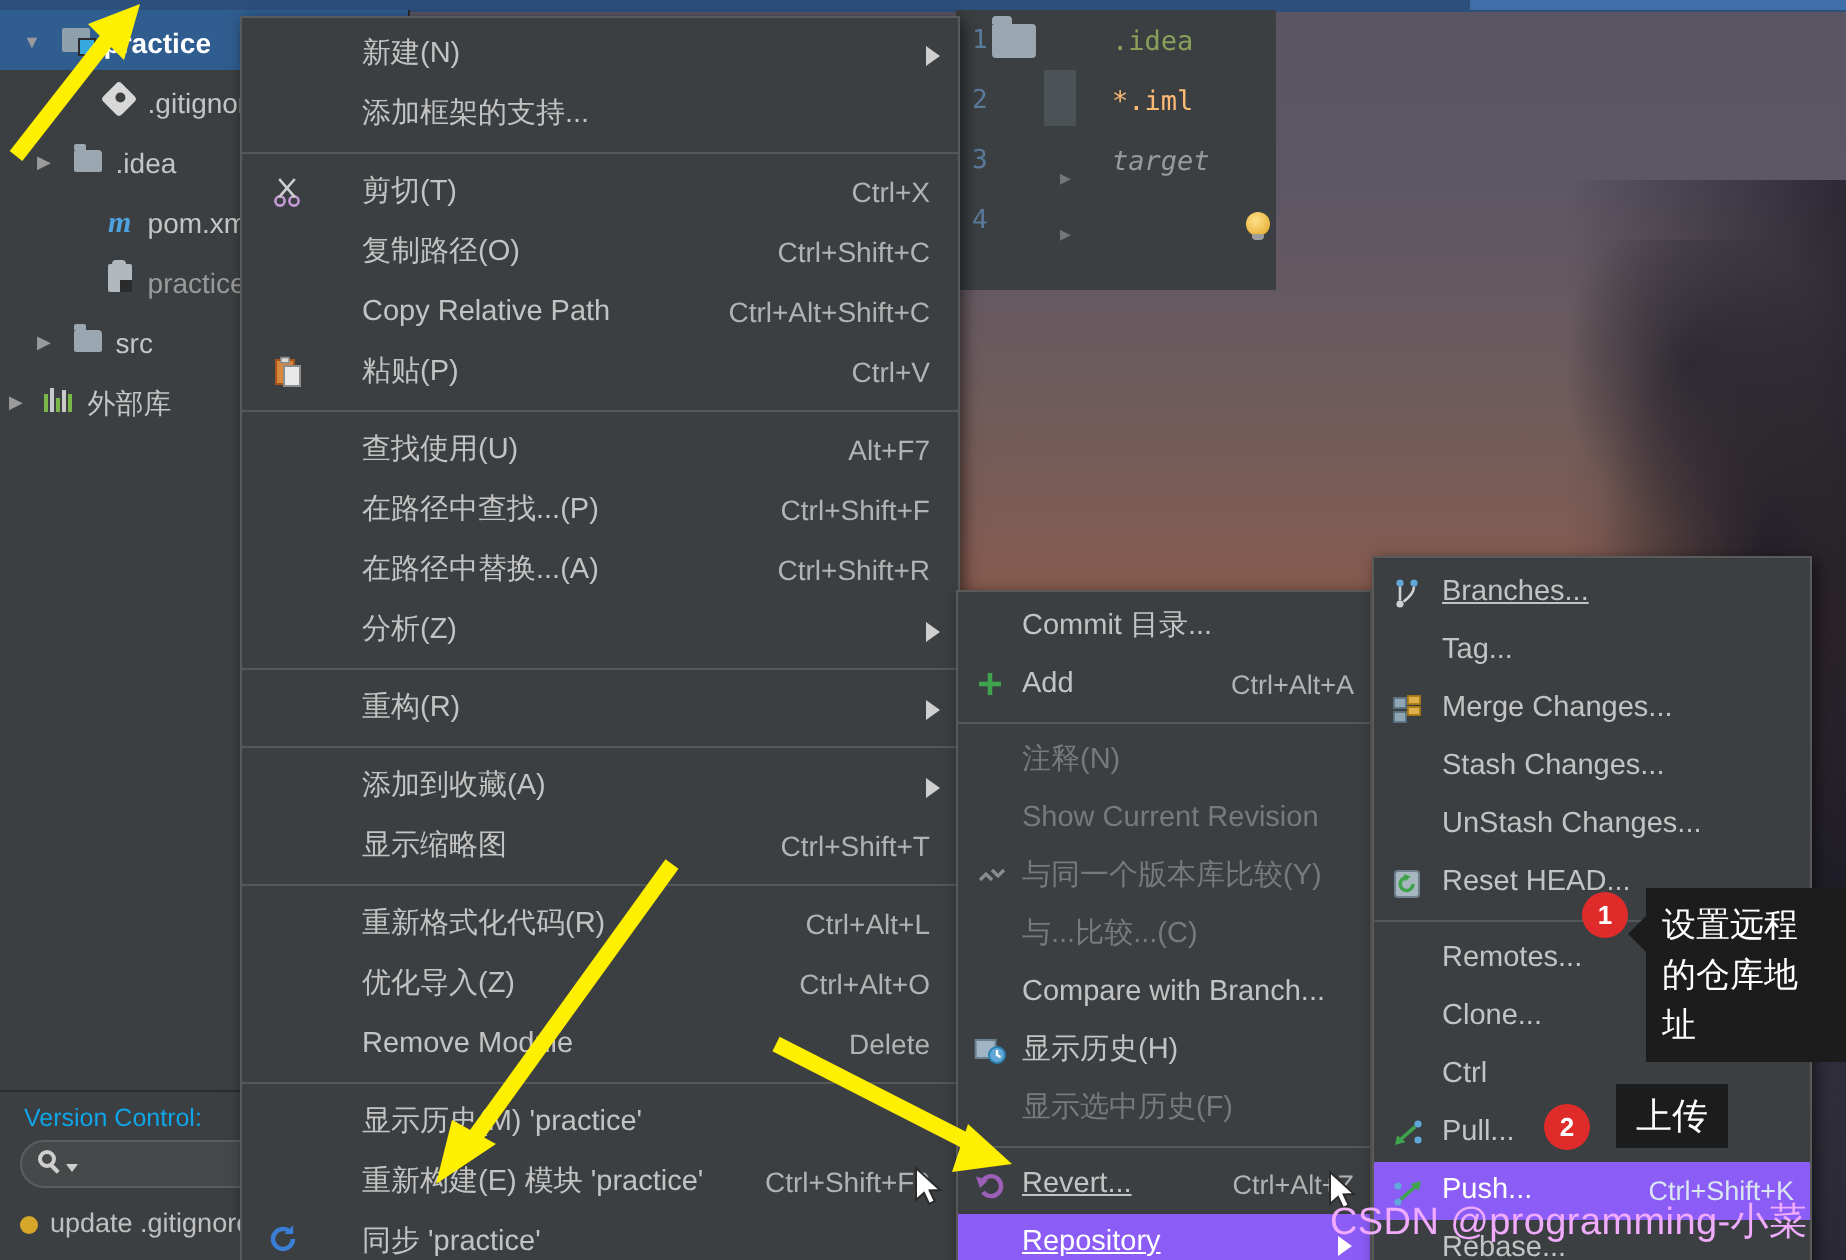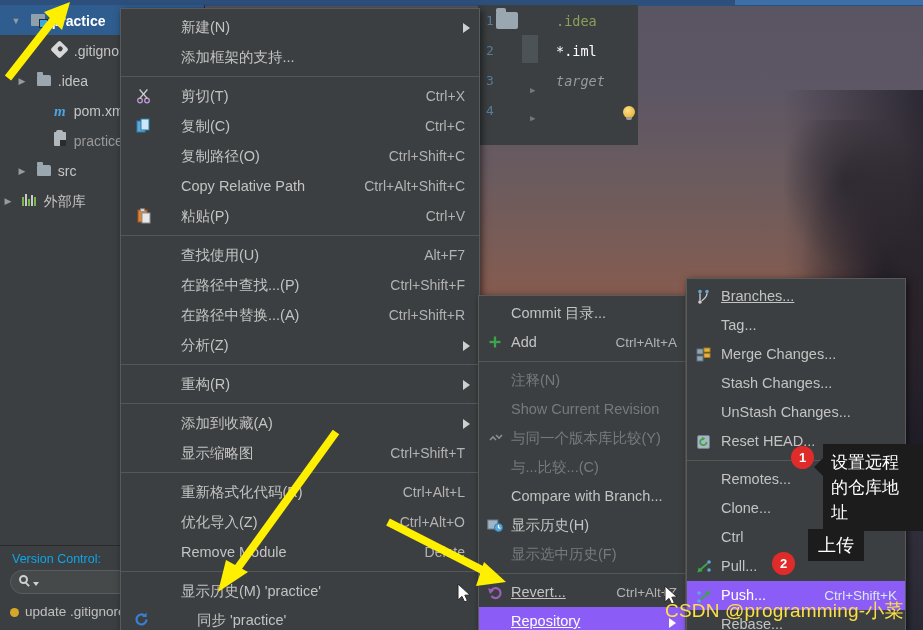--- a/index.html
+++ b/index.html
@@ -162,46 +162,46 @@
   
   #menu-repo{ left:686px; top:278px; width:220px; }
   #menu-repo .mi{ height:29px; line-height:29px;}
   #menu-repo .mi .txt{ left:34px; font-size:14.5px;}
   #menu-repo .mi .acc{ right:8px; font-size:13.5px;}
   #menu-repo .mi .ico{ left:6px; width:22px; height:29px;}
 
   
   #menu-sync{ position:absolute; left:120px; top:609px; width:360px; height:24px;
     background:#3c3f41; border:1px solid #5a5a5a; border-top:none;}
-  #menu-sync .txt{ position:absolute; left:76px; top:2px; font-size:14.5px; color:#c3c3c3;}
+  #menu-sync .txt{ position:absolute; left:60px; top:2px; font-size:14.5px; color:#c3c3c3;}
   #menu-sync .ico{ position:absolute; left:12px; top:2px;}
 
   
   .svgico{ display:block; margin:auto; margin-top:7px;}
 
   
   .badge{
     position:absolute; width:23px;height:23px;border-radius:50%;
     background:#e02b2b; color:#fff; font-size:13px; font-weight:bold;
     text-align:center; line-height:23px;
   }
   .callout{
     position:absolute; background:#1c1c1c; color:#ffffff;
     font-size:17px; line-height:25px; padding:6px 8px;
   }
   .callout .tail{
     position:absolute; left:-9px; top:14px; width:0;height:0;
     border-top:9px solid transparent;border-bottom:9px solid transparent;border-right:9px solid #1c1c1c;
   }
-  #tip-upload{ position:absolute; left:808px; top:529px; background:#1c1c1c; color:#fff;
+  #tip-upload{ position:absolute; left:808px; top:542px; background:#1c1c1c; color:#fff;
     font-size:18px; line-height:26px; padding:3px 10px; }
 
   #watermark{
     position:absolute; left:665px; top:598px;
-    font-size:19px; color:#fde047; white-space:nowrap; letter-spacing:.2px;
+    font-size:19px; color:#f0abfc; white-space:nowrap; letter-spacing:.2px;
   }
 
   svg.arrow{ position:absolute; overflow:visible; pointer-events:none;}
 </style>
 </head>
 <body>
 
 <div id="wallpaper">
   <div id="wall-rock"></div>
   <div id="wall-rock2"></div>
@@ -268,21 +268,21 @@
       <span class="ln" style="top:38px">2</span>
       <span class="ln" style="top:68px">3</span>
       <span class="ln" style="top:98px">4</span>
       <span class="fold" style="top:80px">▶</span>
       <span class="fold" style="top:108px">▶</span>
       <span id="gut-folder"></span>
       <span id="gut-hl"></span>
     </div>
     <div id="editor-code">
       <span class="cl" style="top:8px;color:#8aa05a">.idea</span>
-      <span class="cl" style="top:38px;color:#ffffff">*.iml</span>
+      <span class="cl" style="top:38px;color:#fdba74">*.iml</span>
       <span class="cl" style="top:68px;color:#9a9a9a;font-style:italic">target</span>
       <span id="bulb">
         <span class="glass"></span>
           <span class="base"></span>
       </span>
     </div>
   </div>
 
 </div>
 
@@ -304,30 +304,20 @@
         <circle cx="4" cy="12.5" r="2.3" fill="none" stroke="#c49ad6" stroke-width="1.3"></circle>
         <circle cx="11" cy="12.5" r="2.3" fill="none" stroke="#c49ad6" stroke-width="1.3"></circle>
         <line x1="3.6" y1="10.6" x2="11.4" y2="1.5" stroke="#cfcfcf" stroke-width="1.3"></line>
         <line x1="11.4" y1="10.6" x2="3.6" y2="1.5" stroke="#cfcfcf" stroke-width="1.3"></line>
       </svg>
     </span>
     <span class="txt">剪切(T)</span>
     <span class="acc">Ctrl+X</span>
   </div>
 
-  <div class="mi">
-    <span class="ico">
-      <svg class="svgico" width="16" height="16" viewBox="0 0 16 16">
-        <rect x="1" y="3" width="8" height="11" fill="#5fa8d8" stroke="#2d7fb0" stroke-width="1"></rect>
-        <rect x="5" y="1" width="8" height="11" fill="#cfe6f5" stroke="#2d7fb0" stroke-width="1"></rect>
-      </svg>
-    </span>
-    <span class="txt">复制(C)</span>
-    <span class="acc">Ctrl+C</span>
-  </div>
 
   <div class="mi">
     <span class="txt">复制路径(O)</span>
     <span class="acc">Ctrl+Shift+C</span>
   </div>
   <div class="mi">
     <span class="txt">Copy Relative Path</span>
     <span class="acc">Ctrl+Alt+Shift+C</span>
   </div>
 

